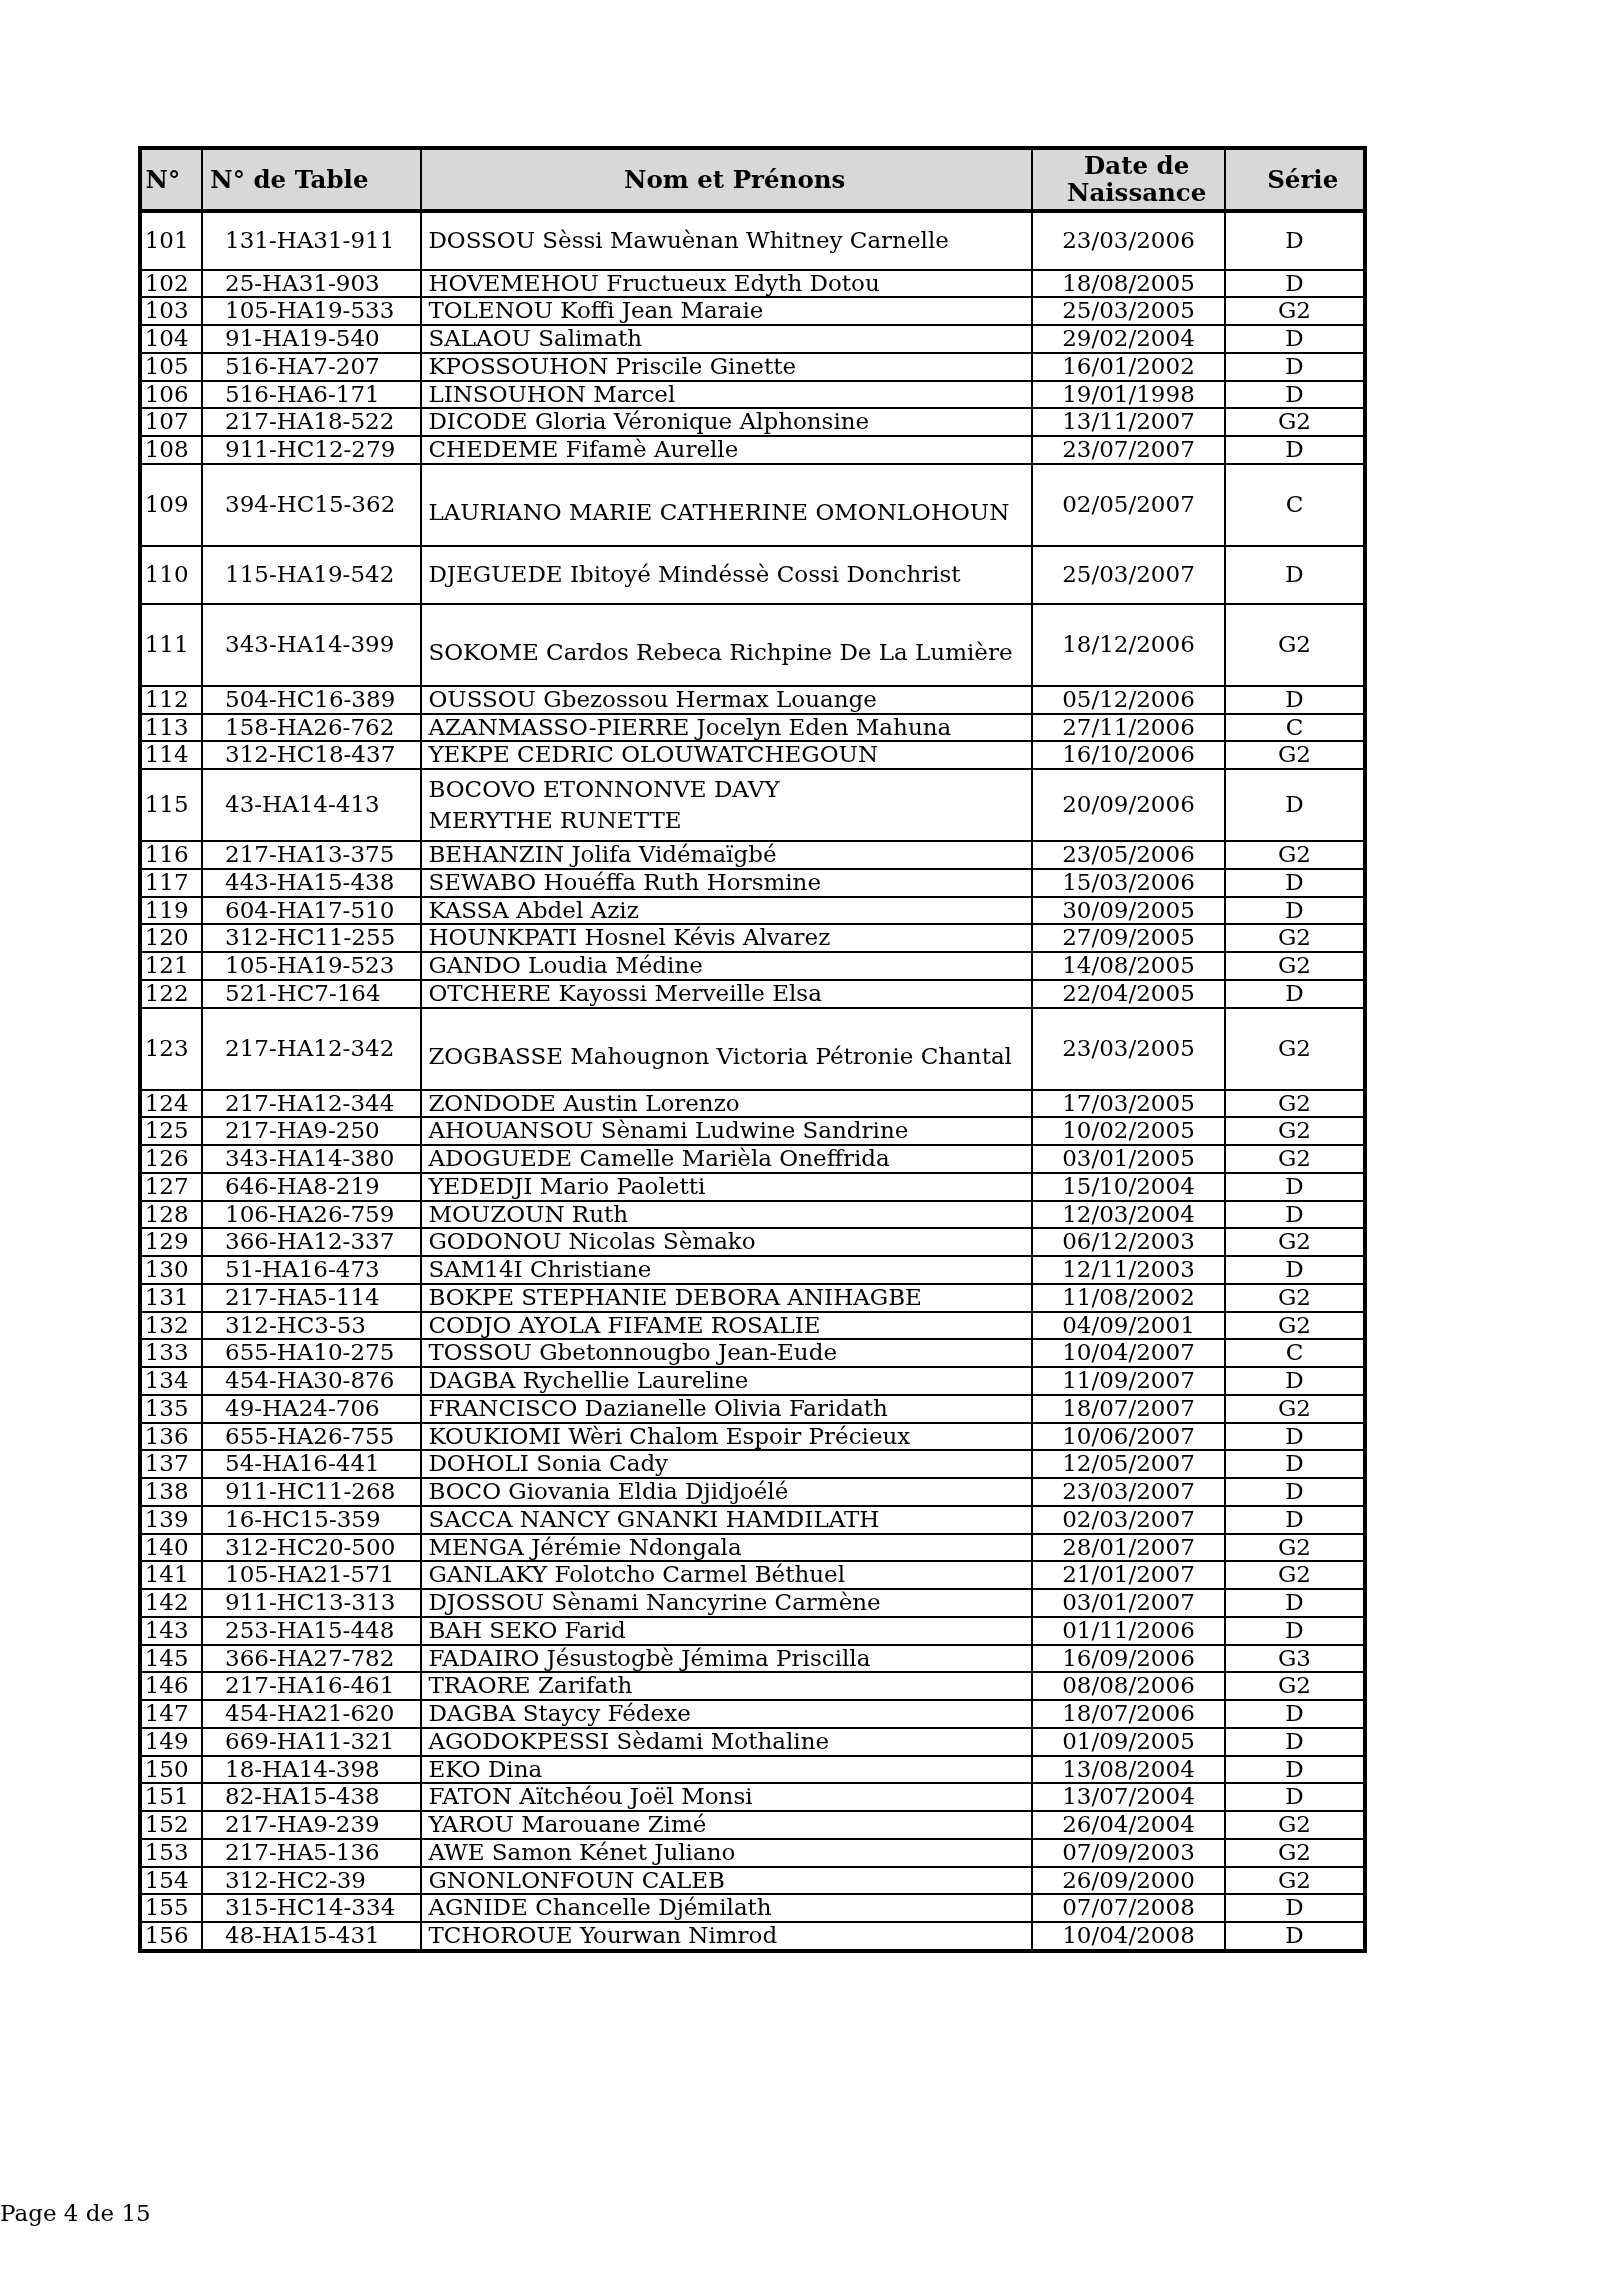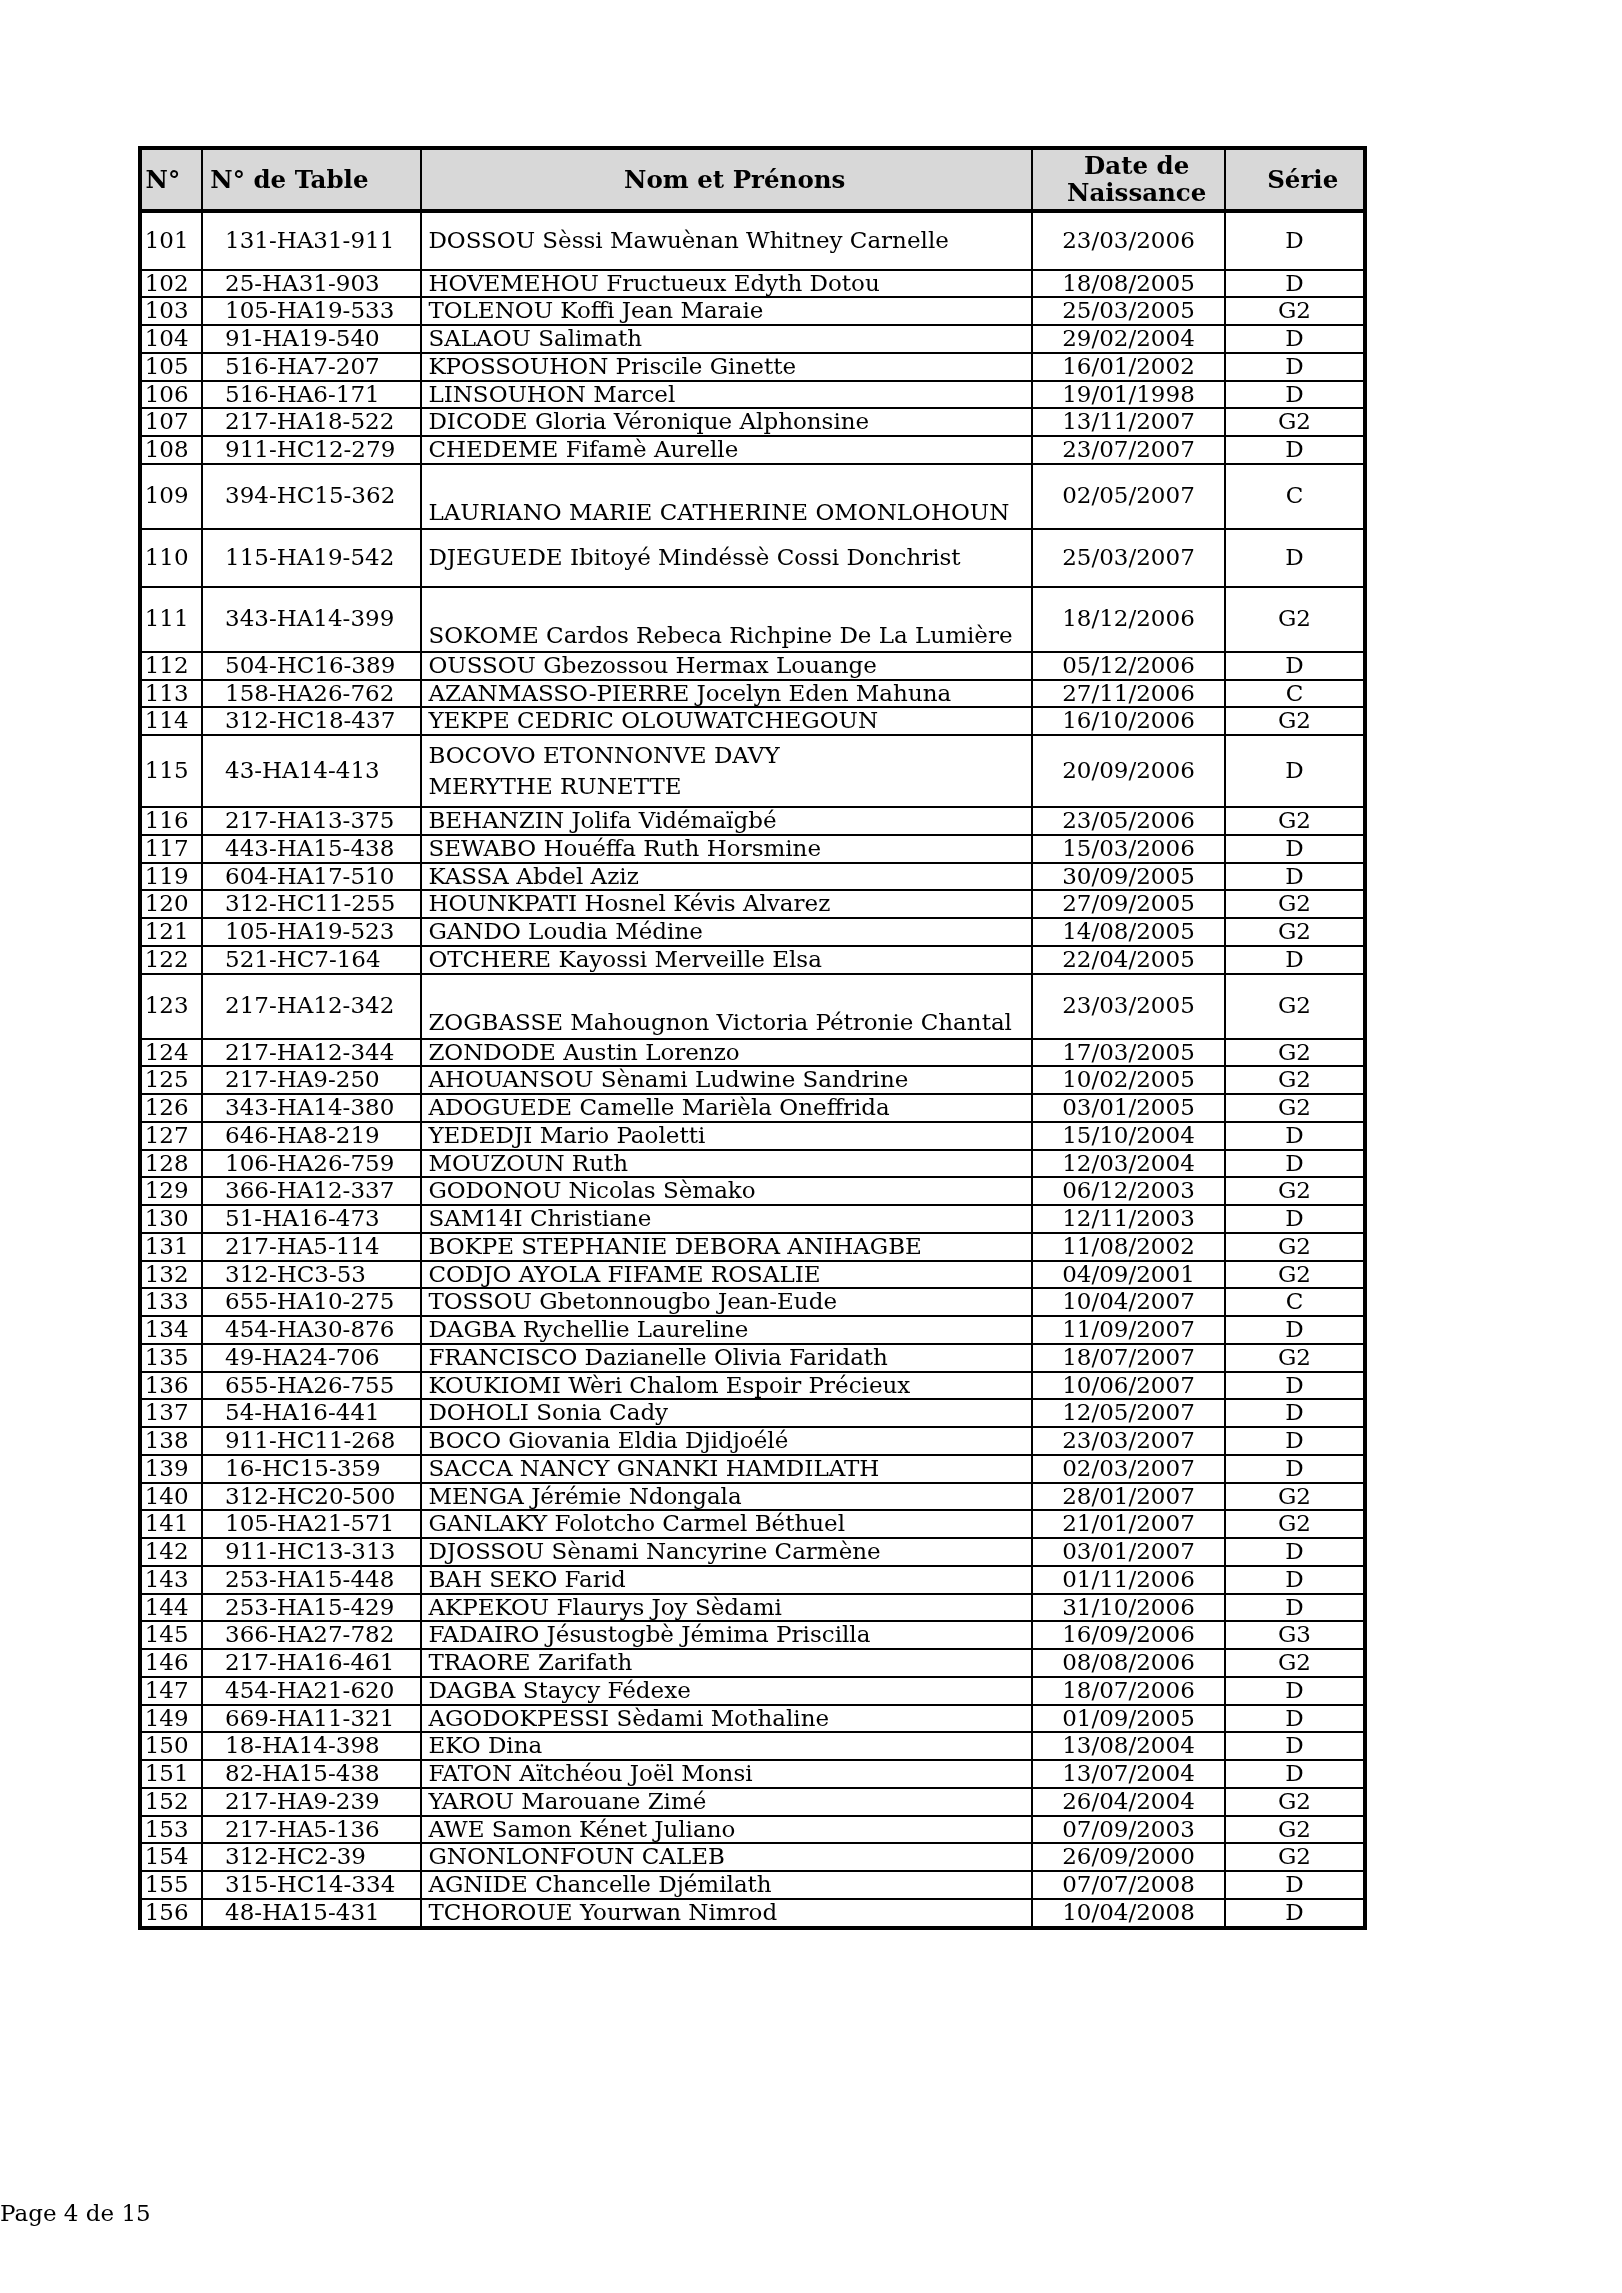--- a/index.html
+++ b/index.html
@@ -31,21 +31,21 @@
   td{font-size:23px;padding:0;}
   td.c-num{text-align:left;padding-left:2.7px;}
   td.c-table{text-align:left;padding-left:22px;white-space:nowrap;}
   td.c-name{text-align:left;padding-left:6.4px;padding-right:3.6px;white-space:nowrap;}
   td.c-dob{text-align:center;white-space:nowrap;}
   td.c-serie{text-align:center;}
   tr.style-normal td{height:25.5px;}
   tr.style-tall-center td{height:56px;}
   tr.style-tall-bottom td{height:61px;}
   tr.style-wrap td{height:70px;}
-  tr.style-tall-bottom td.c-name{vertical-align:bottom;padding-bottom:2px;}
+  tr.style-tall-bottom td.c-name{vertical-align:bottom;padding-bottom:19px;}
   tr.style-wrap td.c-name{white-space:normal;padding-right:123px;line-height:1.35;}
   .footer{
     position:absolute;left:0;top:2200px;width:100%;text-align:left;
     font-size:23px;color:#000;
   }
 </style>
 </head>
 <body>
 
 <div class="page">
@@ -356,27 +356,20 @@
           <td class="c-serie">D</td>
         </tr>
         <tr class="style-normal">
           <td class="c-num">143</td>
           <td class="c-table">253-HA15-448</td>
           <td class="c-name">BAH SEKO Farid</td>
           <td class="c-dob">01/11/2006</td>
           <td class="c-serie">D</td>
         </tr>
         <tr class="style-normal">
-          <td class="c-num">144</td>
-          <td class="c-table">253-HA15-429</td>
-          <td class="c-name">AKPEKOU Flaurys Joy Sèdami</td>
-          <td class="c-dob">31/10/2006</td>
-          <td class="c-serie">D</td>
-        </tr>
-        <tr class="style-normal">
           <td class="c-num">145</td>
           <td class="c-table">366-HA27-782</td>
           <td class="c-name">FADAIRO Jésustogbè Jémima Priscilla</td>
           <td class="c-dob">16/09/2006</td>
           <td class="c-serie">G3</td>
         </tr>
         <tr class="style-normal">
           <td class="c-num">146</td>
           <td class="c-table">217-HA16-461</td>
           <td class="c-name">TRAORE Zarifath</td>

